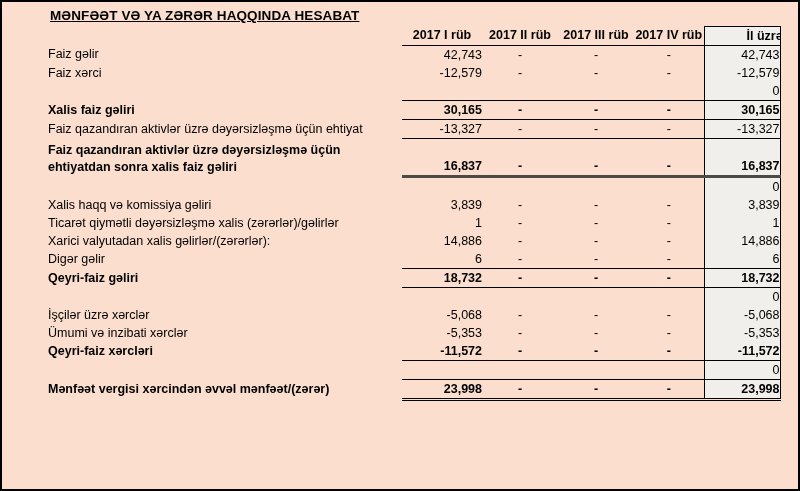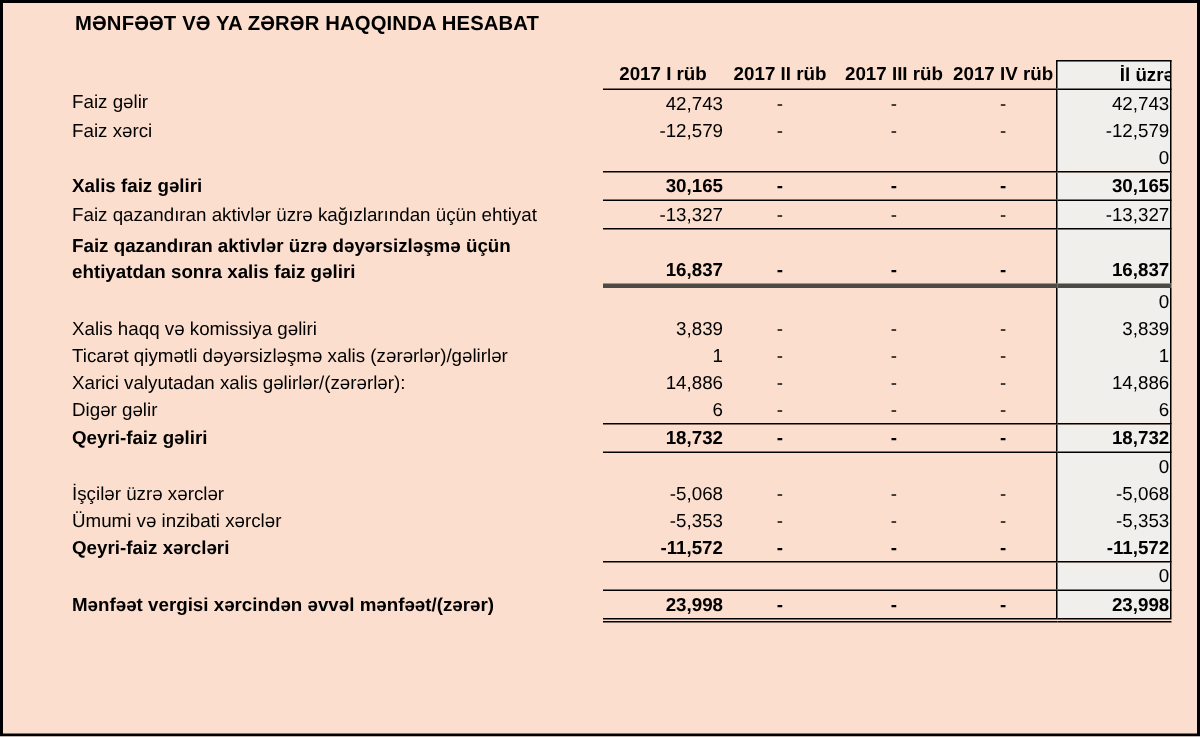--- a/index.html
+++ b/index.html
@@ -18,23 +18,24 @@
     background:var(--bg);
     font-family:"Liberation Sans","DejaVu Sans",sans-serif;
     color:var(--ink);
     overflow:hidden;
   }
   .title{
     position:absolute;left:48px;top:6px;
     font-size:13.5px;font-weight:bold;
     letter-spacing:.1px;
     white-space:nowrap;
+    text-decoration:underline;
   }
   table.pnl{
-    position:absolute;left:46px;top:38px;
+    position:absolute;left:46px;top:24px;
     width:732px;
     border-collapse:collapse;
     table-layout:fixed;
     font-size:12.5px;
   }
   table.pnl th, table.pnl td{
     padding:0;margin:0;
     height:18px;
     line-height:17px;
     vertical-align:middle;
@@ -121,21 +122,21 @@
         </tr>
         <tr class="emph bb-thin">
           <td class="label">Xalis faiz gəliri</td>
           <td class="num">30,165</td>
           <td class="mid">-</td>
           <td class="mid">-</td>
           <td class="mid">-</td>
           <td class="year">30,165</td>
         </tr>
         <tr class="bb-thin">
-          <td class="label">Faiz qazandıran aktivlər üzrə kağızlarından üçün ehtiyat</td>
+          <td class="label">Faiz qazandıran aktivlər üzrə dəyərsizləşmə üçün ehtiyat</td>
           <td class="num">-13,327</td>
           <td class="mid">-</td>
           <td class="mid">-</td>
           <td class="mid">-</td>
           <td class="year">-13,327</td>
         </tr>
         <tr class="emph tall bb-thick">
           <td class="label">Faiz qazandıran aktivlər üzrə dəyərsizləşmə üçün ehtiyatdan sonra xalis faiz gəliri</td>
           <td class="num">16,837</td>
           <td class="mid">-</td>

